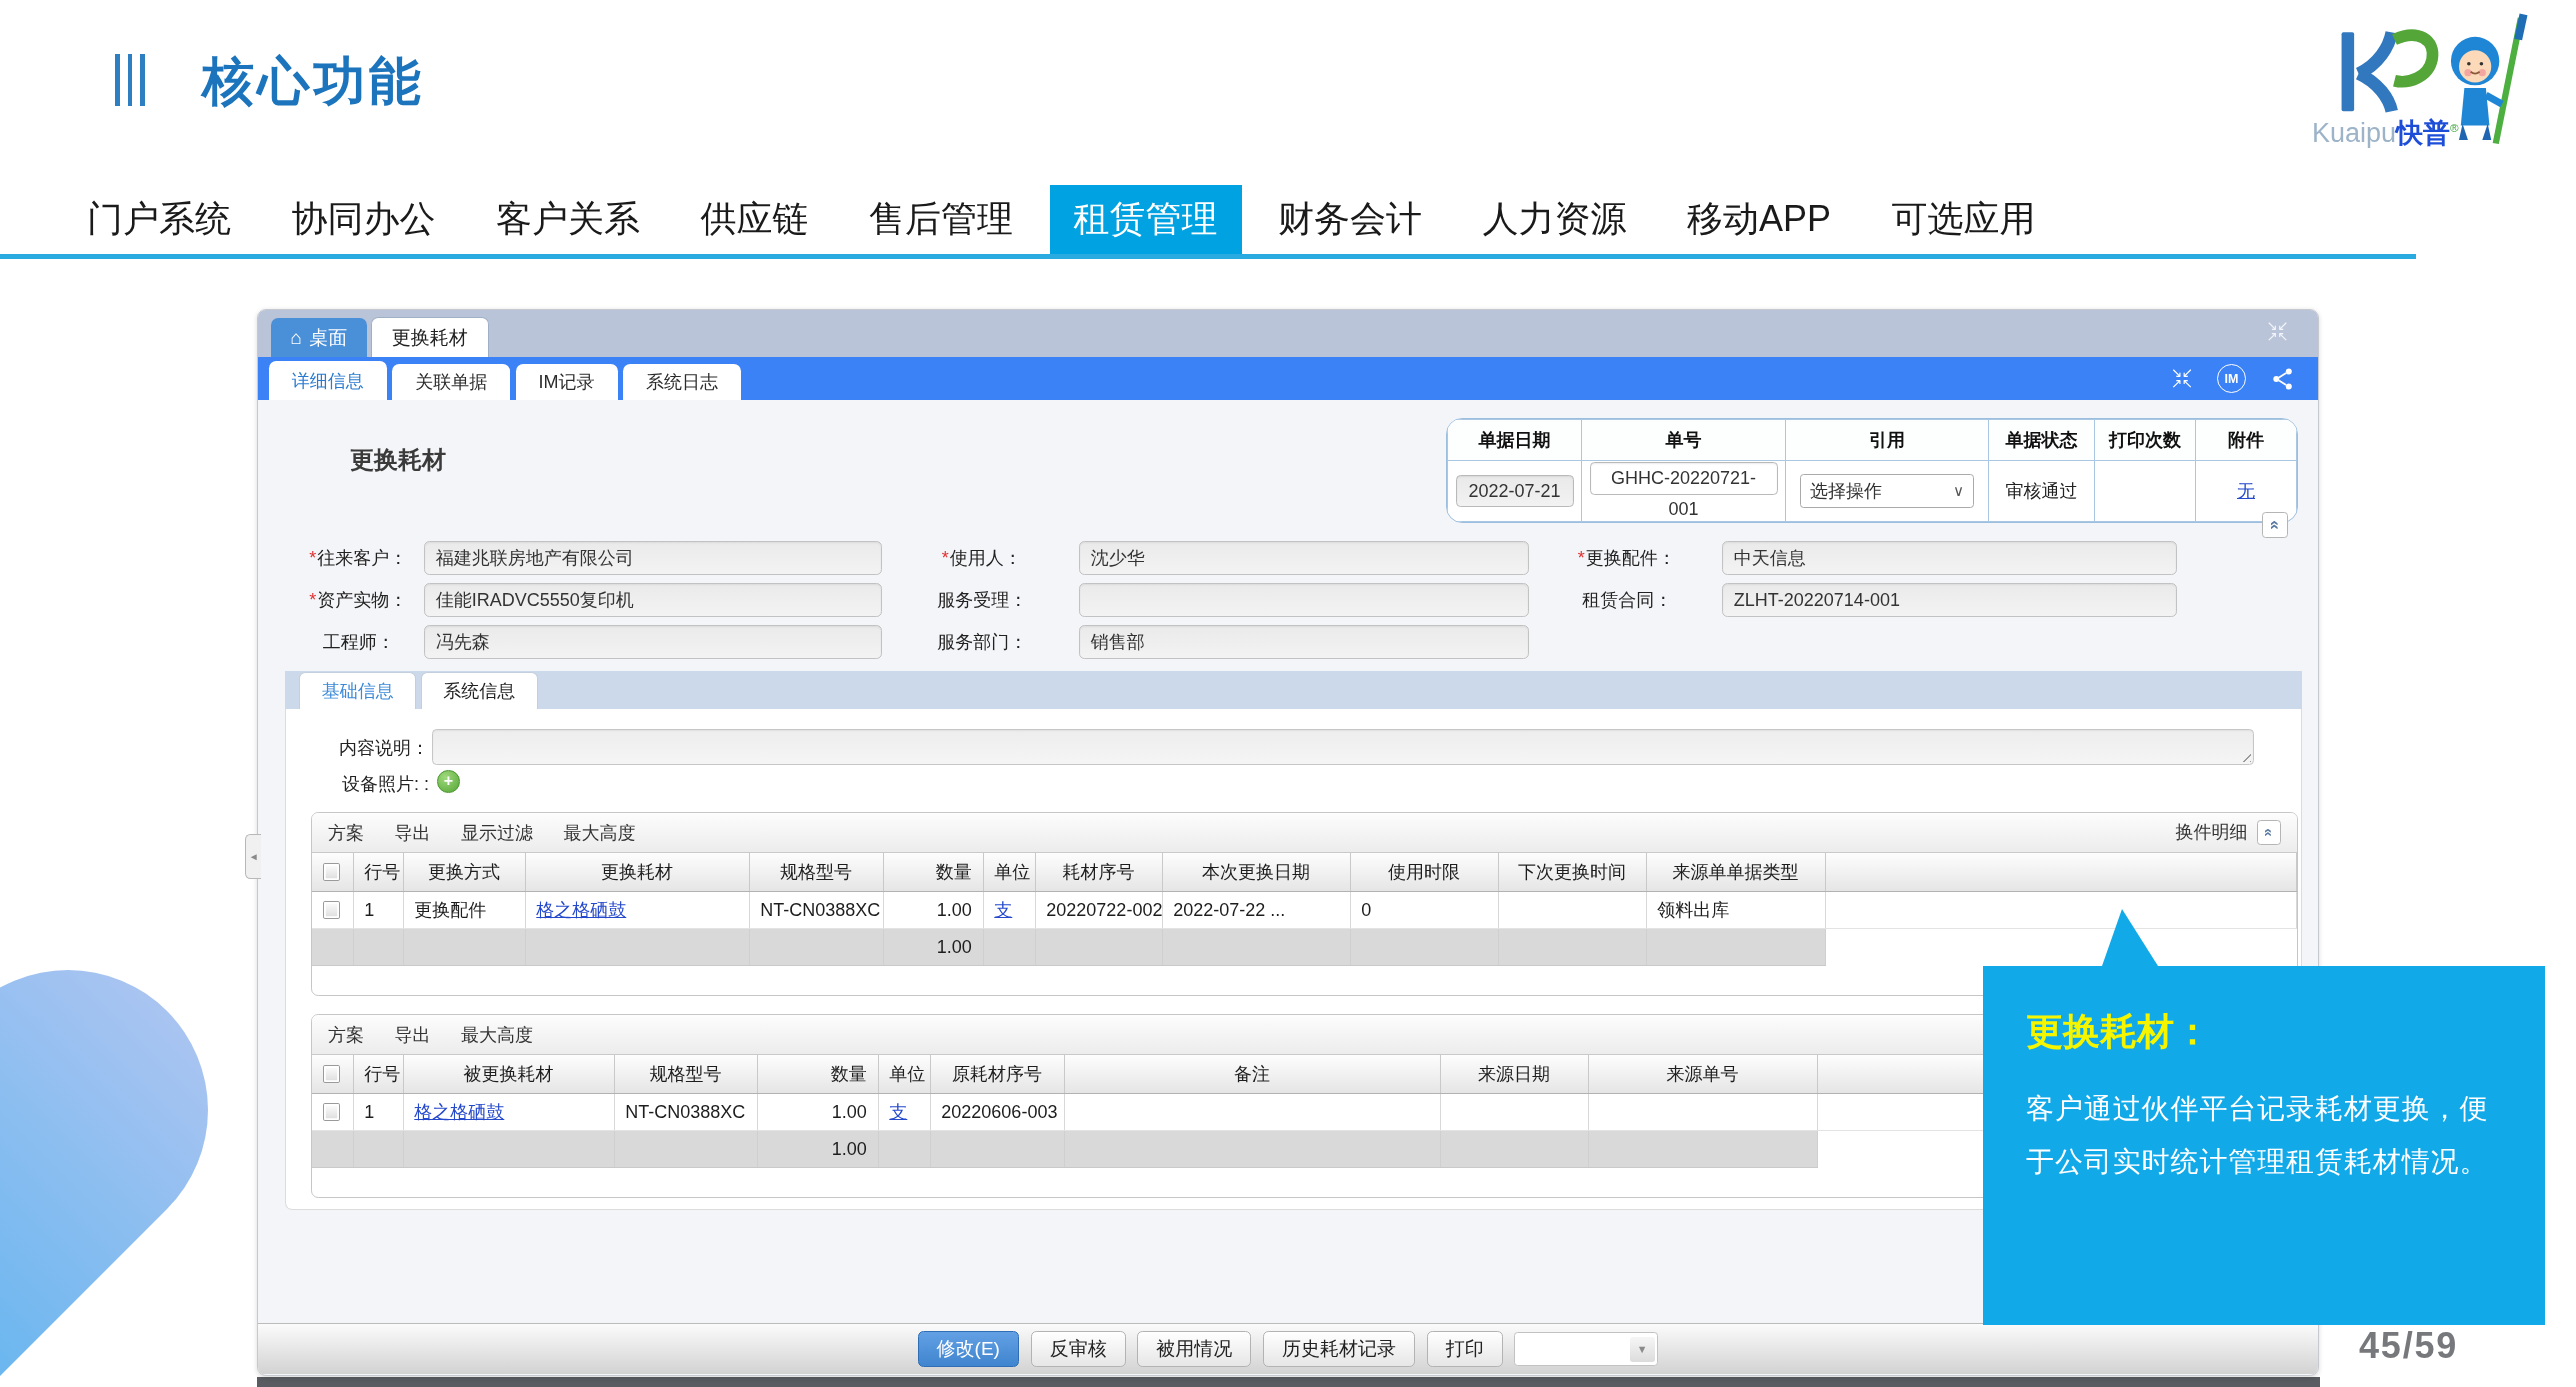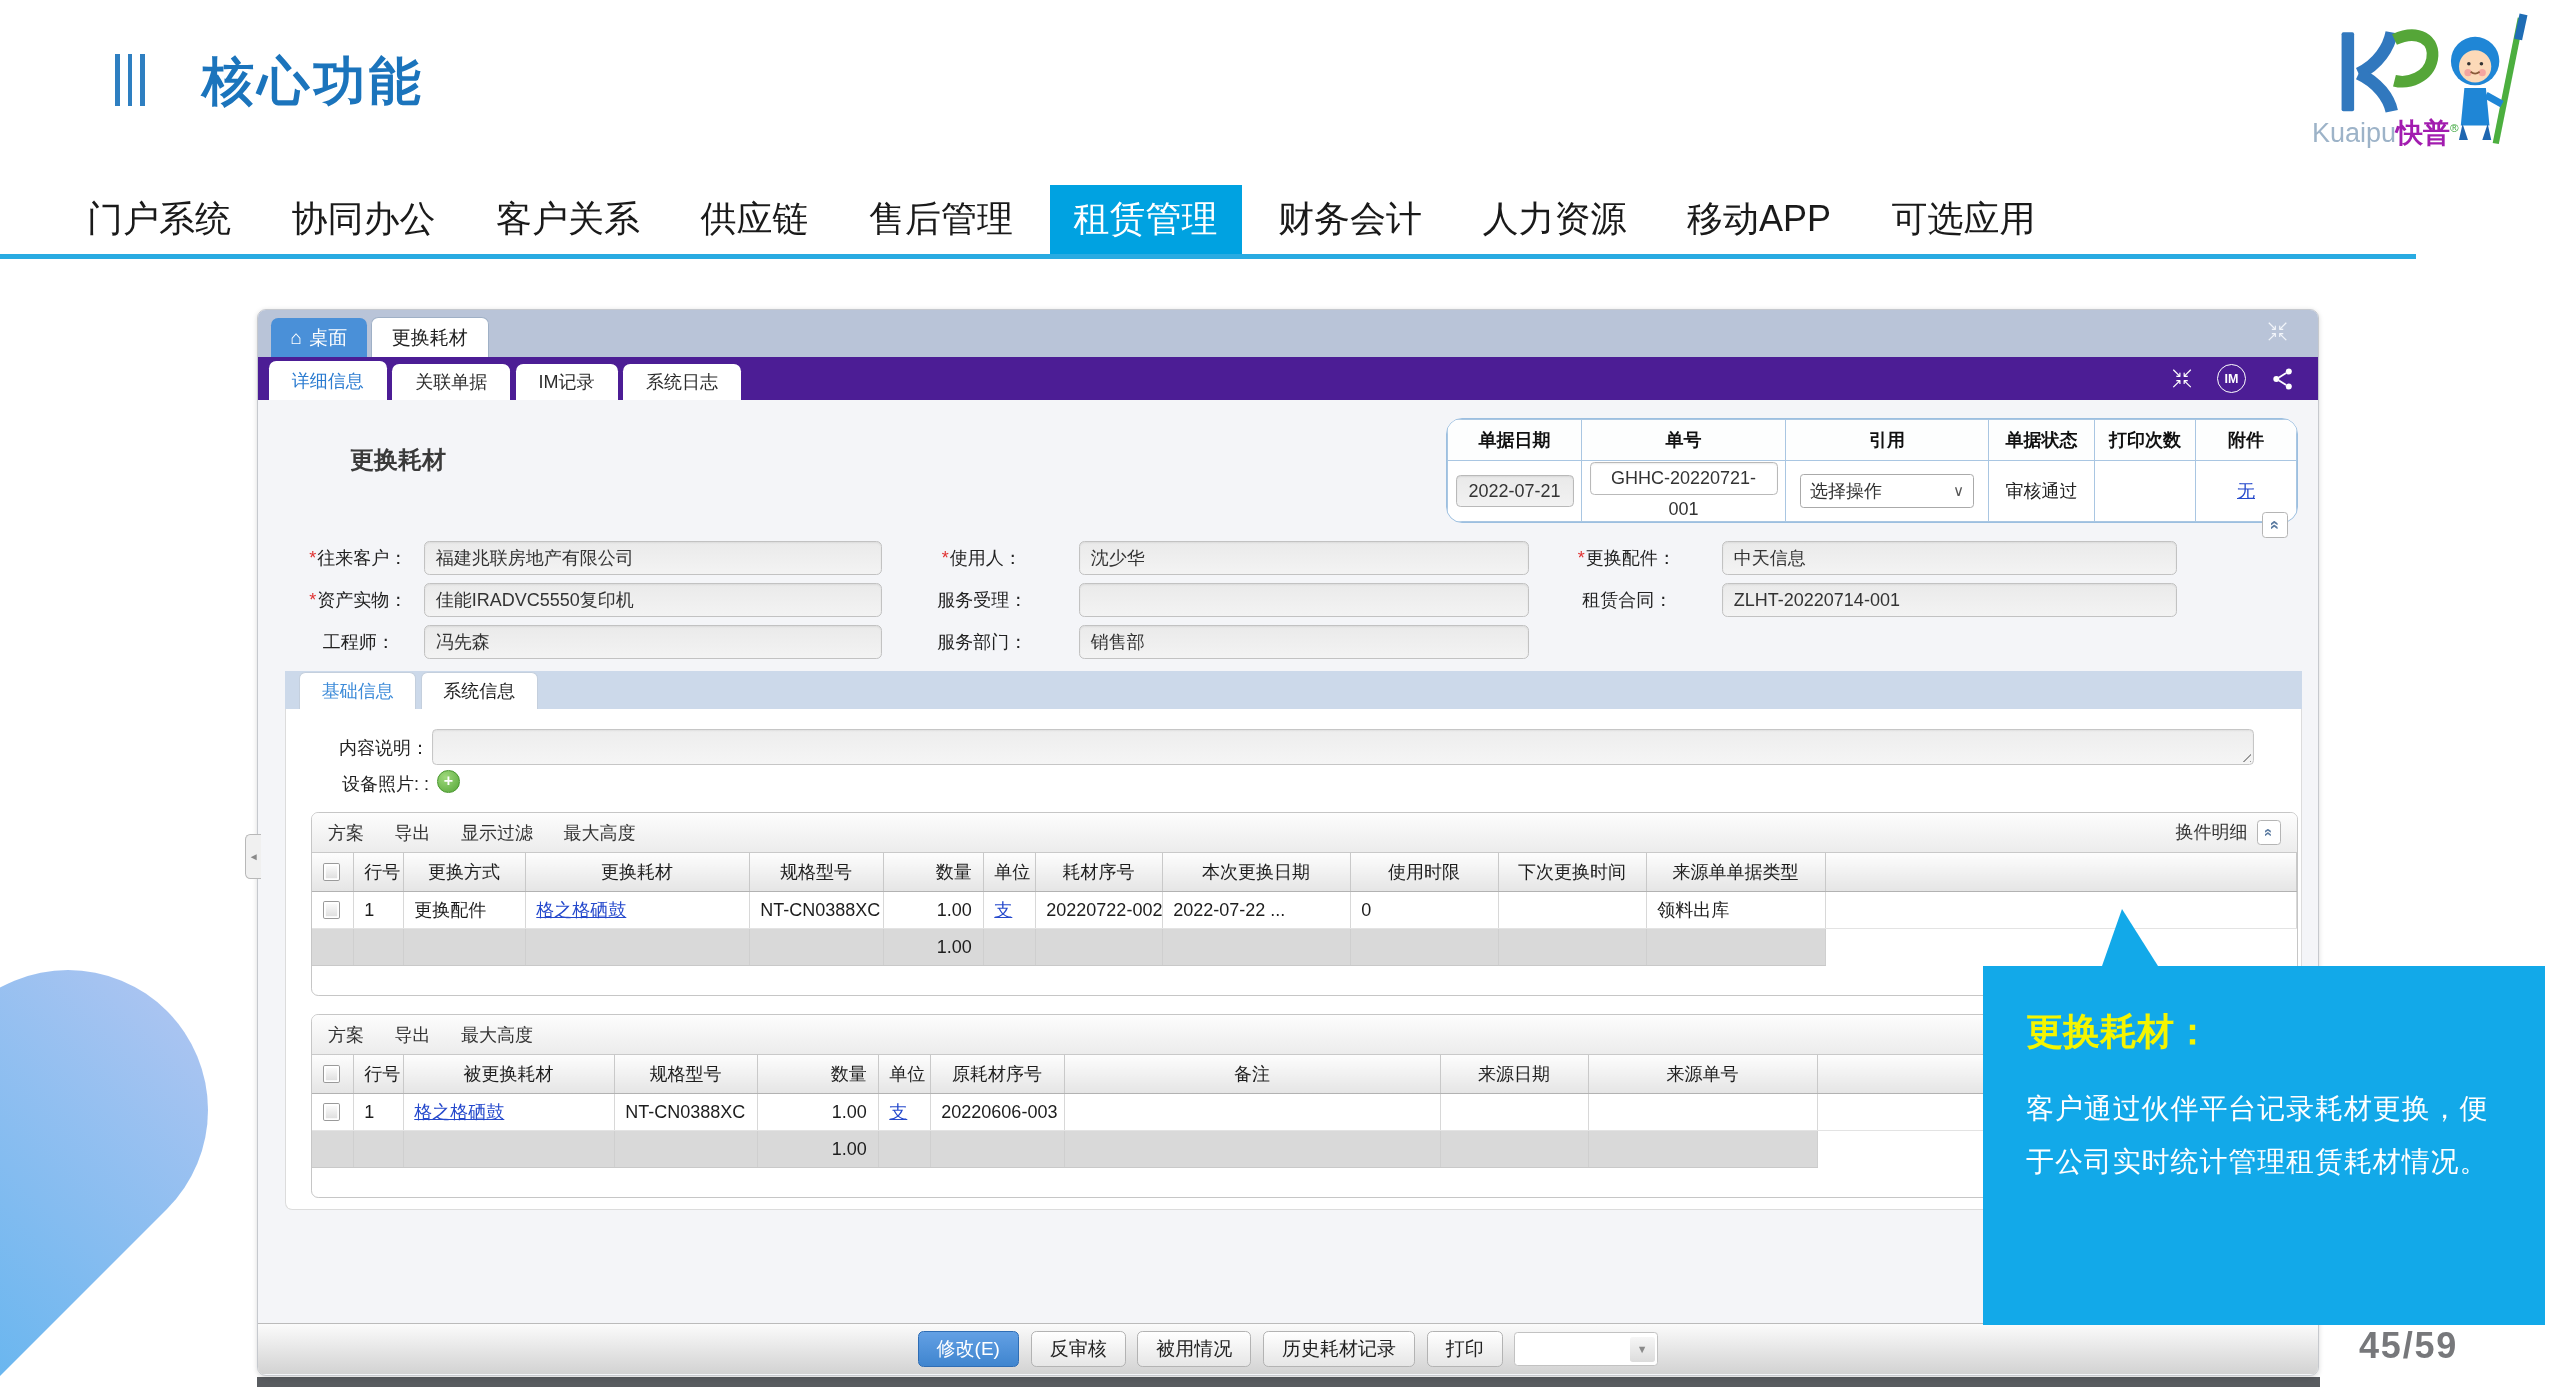--- a/index.html
+++ b/index.html
@@ -20,21 +20,21 @@
 
   
   .win{position:absolute;left:257px;top:309px;width:2062px;height:1067px;background:#f4f5f8;
        border:1.8px solid #c6c9ce;border-radius:9px;box-sizing:border-box;overflow:hidden;z-index:1;
        box-shadow:0 1.8px 5.4px rgba(0,0,0,.15);}
   .win-tabbar{height:47px;background:#b9c4d8;display:flex;align-items:flex-end;padding-left:12.5px;position:relative;}
   .wtab{height:39px;display:flex;align-items:center;gap:7.2px;padding:0 20px;font-size:19px;border-radius:7.2px 7.2px 0 0;cursor:pointer;}
   .wtab.active{background:#4a90d8;color:#fff;}
   .wtab.plain{background:#fff;color:#222;border:0.9px solid #9fb0c6;border-bottom:none;margin-left:3.6px;}
   .tabbar-ico{position:absolute;right:30.5px;top:10.8px;color:#f2f5fa;}
-  .win-bluebar{height:43px;background:#4c1d95;display:flex;align-items:flex-end;padding-left:10.8px;position:relative;}
+  .win-bluebar{height:43px;background:#3b82f6;display:flex;align-items:flex-end;padding-left:10.8px;position:relative;}
   .stab{height:36px;display:flex;align-items:center;padding:0 23px;background:#fff;color:#2b2b2b;font-size:18px;
         border-radius:7.2px 7.2px 0 0;margin-right:5.4px;cursor:pointer;}
   .stab.active{color:#2a7bd0;height:39px;}
   .bluebar-icons{position:absolute;right:23px;top:7.2px;display:flex;gap:25px;align-items:center;color:#fff;}
   .compress{font-size:13.4px;line-height:10.8px;text-align:center;letter-spacing:-0.9px;cursor:pointer;}
   .im-badge{width:27px;height:27px;border:1.8px solid #fff;border-radius:50%;font-size:12.5px;font-weight:bold;
             display:flex;align-items:center;justify-content:center;cursor:pointer;}
 
   .form-title{position:absolute;left:92px;top:134px;font-size:24px;font-weight:600;color:#3a3a3a;}
 
@@ -159,21 +159,21 @@
     <circle cx="174" cy="71" r="4" fill="#f4a6a0"></circle>
     <circle cx="190" cy="71" r="4" fill="#f4a6a0"></circle>
     <circle cx="175" cy="61" r="2" fill="#333"></circle>
     <circle cx="189" cy="61" r="2" fill="#333"></circle>
     <path d="M177 70 q5 4 10 0" stroke="#8a5a3a" stroke-width="2" fill="none"></path>
     <path d="M170 88 h24 l4 42 h-32 z" fill="#1f86d6"></path>
     <path d="M194 96 L212 106" stroke="#1f86d6" stroke-width="8"></path>
     <path d="M168 128 l-4 18 h10 z M196 128 l4 18 h-10 z" fill="#1f66b0"></path>
   </svg>
   <div style="position:absolute;left:0;top:106px;font-size:27px;color:#9db3c8;">
-    <span>Kuaipu</span><span style="color:#a21caf;font-weight:bold;margin-top:40px;">快普</span><sup style="font-size:11.7px;color:#3aa53a;">®</sup>
+    <span>Kuaipu</span><span style="color:#1d4ed8;font-weight:bold;margin-top:40px;">快普</span><sup style="font-size:11.7px;color:#3aa53a;">®</sup>
   </div>
 </div>
 
 <div class="nav">
   <div class="nav-item">门户系统</div>
   <div class="nav-item">协同办公</div>
   <div class="nav-item">客户关系</div>
   <div class="nav-item">供应链</div>
   <div class="nav-item">售后管理</div>
   <div class="nav-item active">租赁管理</div>

